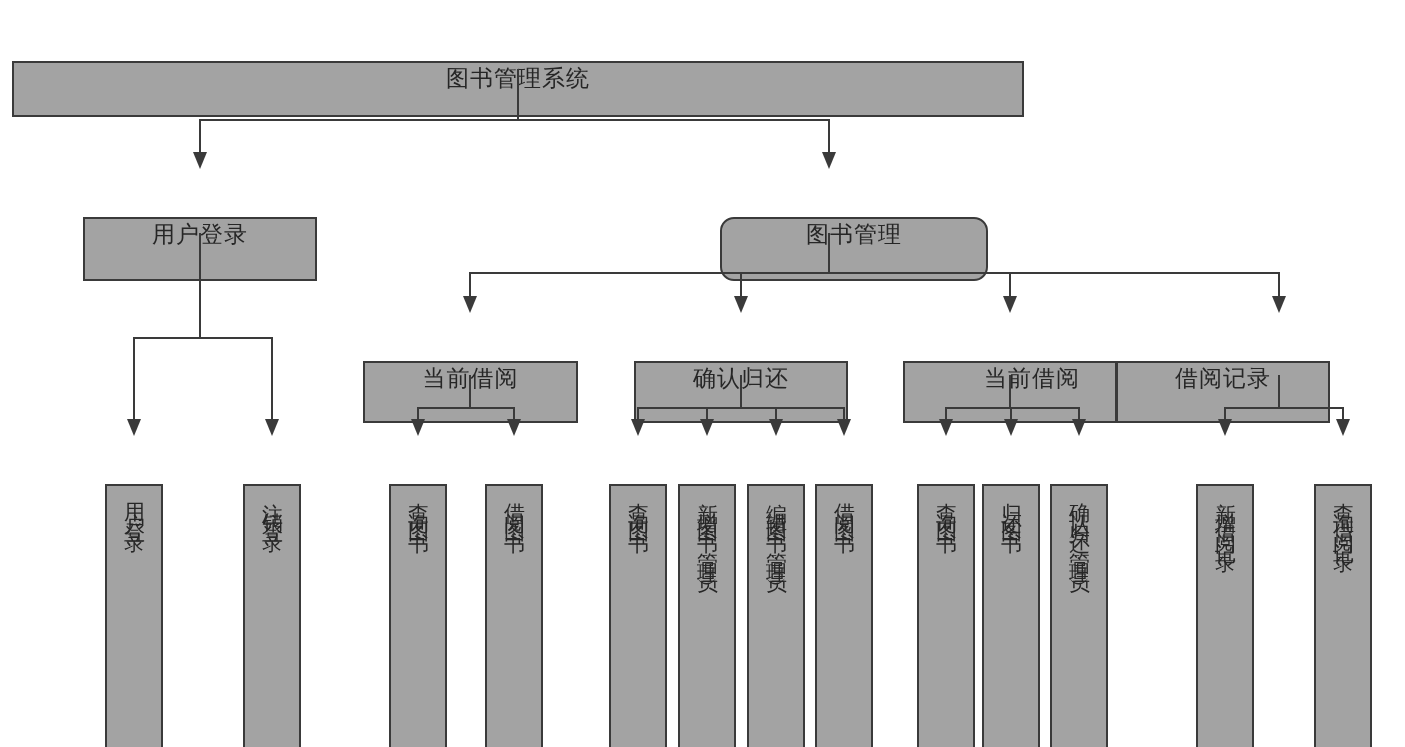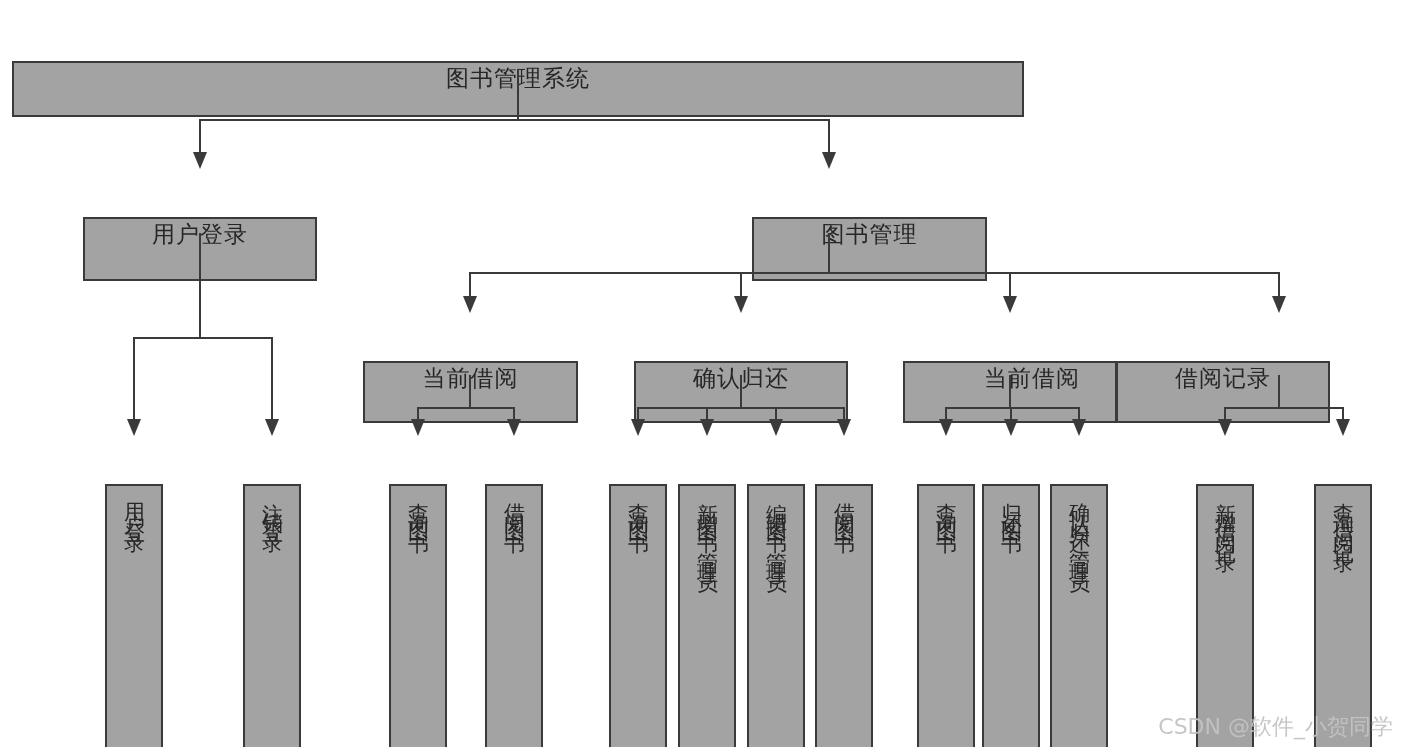--- a/index.html
+++ b/index.html
@@ -54,21 +54,21 @@
 
 <div class="canvas">
 
   <div class="box" style="left:12px; top:13px; width:1012px; height:56px;">
     <span class="h-label">图书管理系统</span>
   </div>
 
   <div class="box" style="left:83px; top:169px; width:234px; height:64px;">
     <span class="h-label">用户登录</span>
   </div>
-  <div class="box" style="left:752px; top:169px; width:235px; height:64px;">
+  <div class="box" style="left:720px; top:169px; width:268px; height:64px;border-radius:14px;">
     <span class="h-label">图书管理</span>
   </div>
 
   <div class="box" style="left:363px; top:313px; width:215px; height:62px;">
     <span class="h-label">当前借阅</span>
   </div>
   <div class="box" style="left:634px; top:313px; width:214px; height:62px;">
     <span class="h-label">确认归还</span>
   </div>
   <div class="box" style="left:903px; top:313px; width:214px; height:62px;padding-left:44px;">
@@ -174,15 +174,14 @@
   <div class="vline" style="left:1078px; top:407px; height:14px;"></div>
   <div class="arrow" style="left:1072px; top:419px;"></div>
 
   <div class="vline" style="left:1278px; top:375px; height:34px;"></div>
   <div class="hline" style="left:1224px; top:407px; width:119px;"></div>
   <div class="vline" style="left:1224px; top:407px; height:14px;"></div>
   <div class="arrow" style="left:1218px; top:419px;"></div>
   <div class="vline" style="left:1342px; top:407px; height:14px;"></div>
   <div class="arrow" style="left:1336px; top:419px;"></div>
 
-  <div class="watermark">CSDN @软件_小贺同学</div>
 
 </div>
 
 </body></html>

